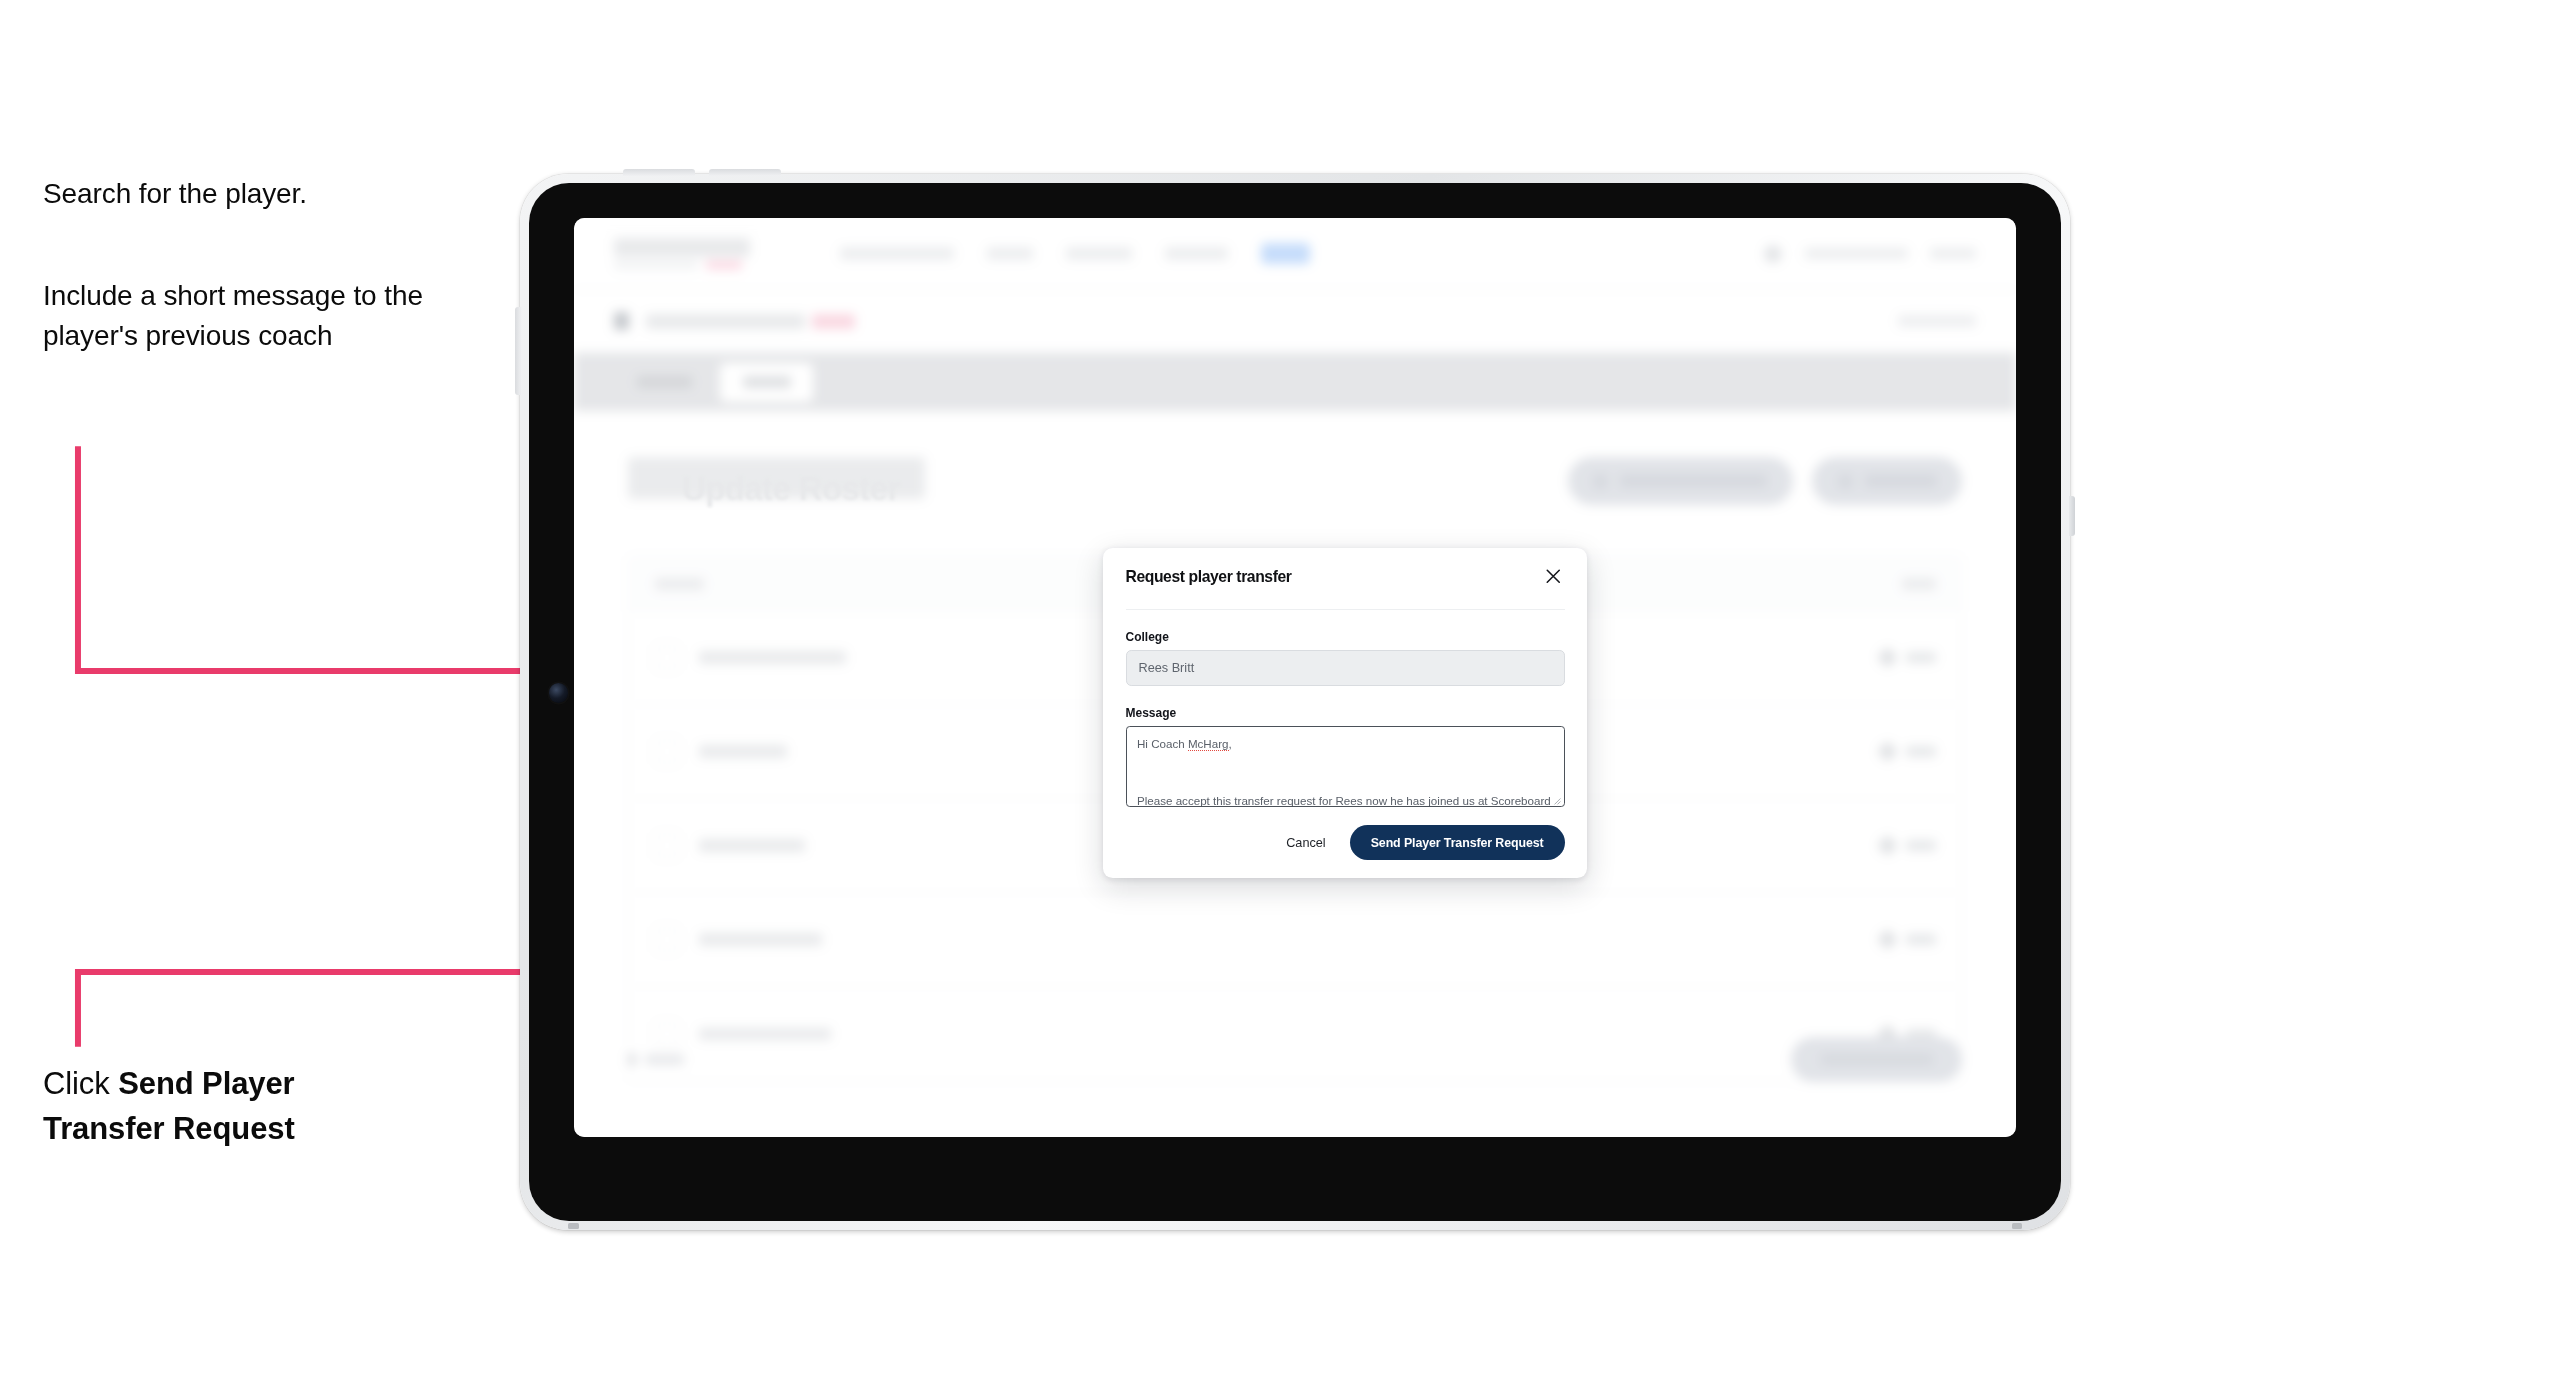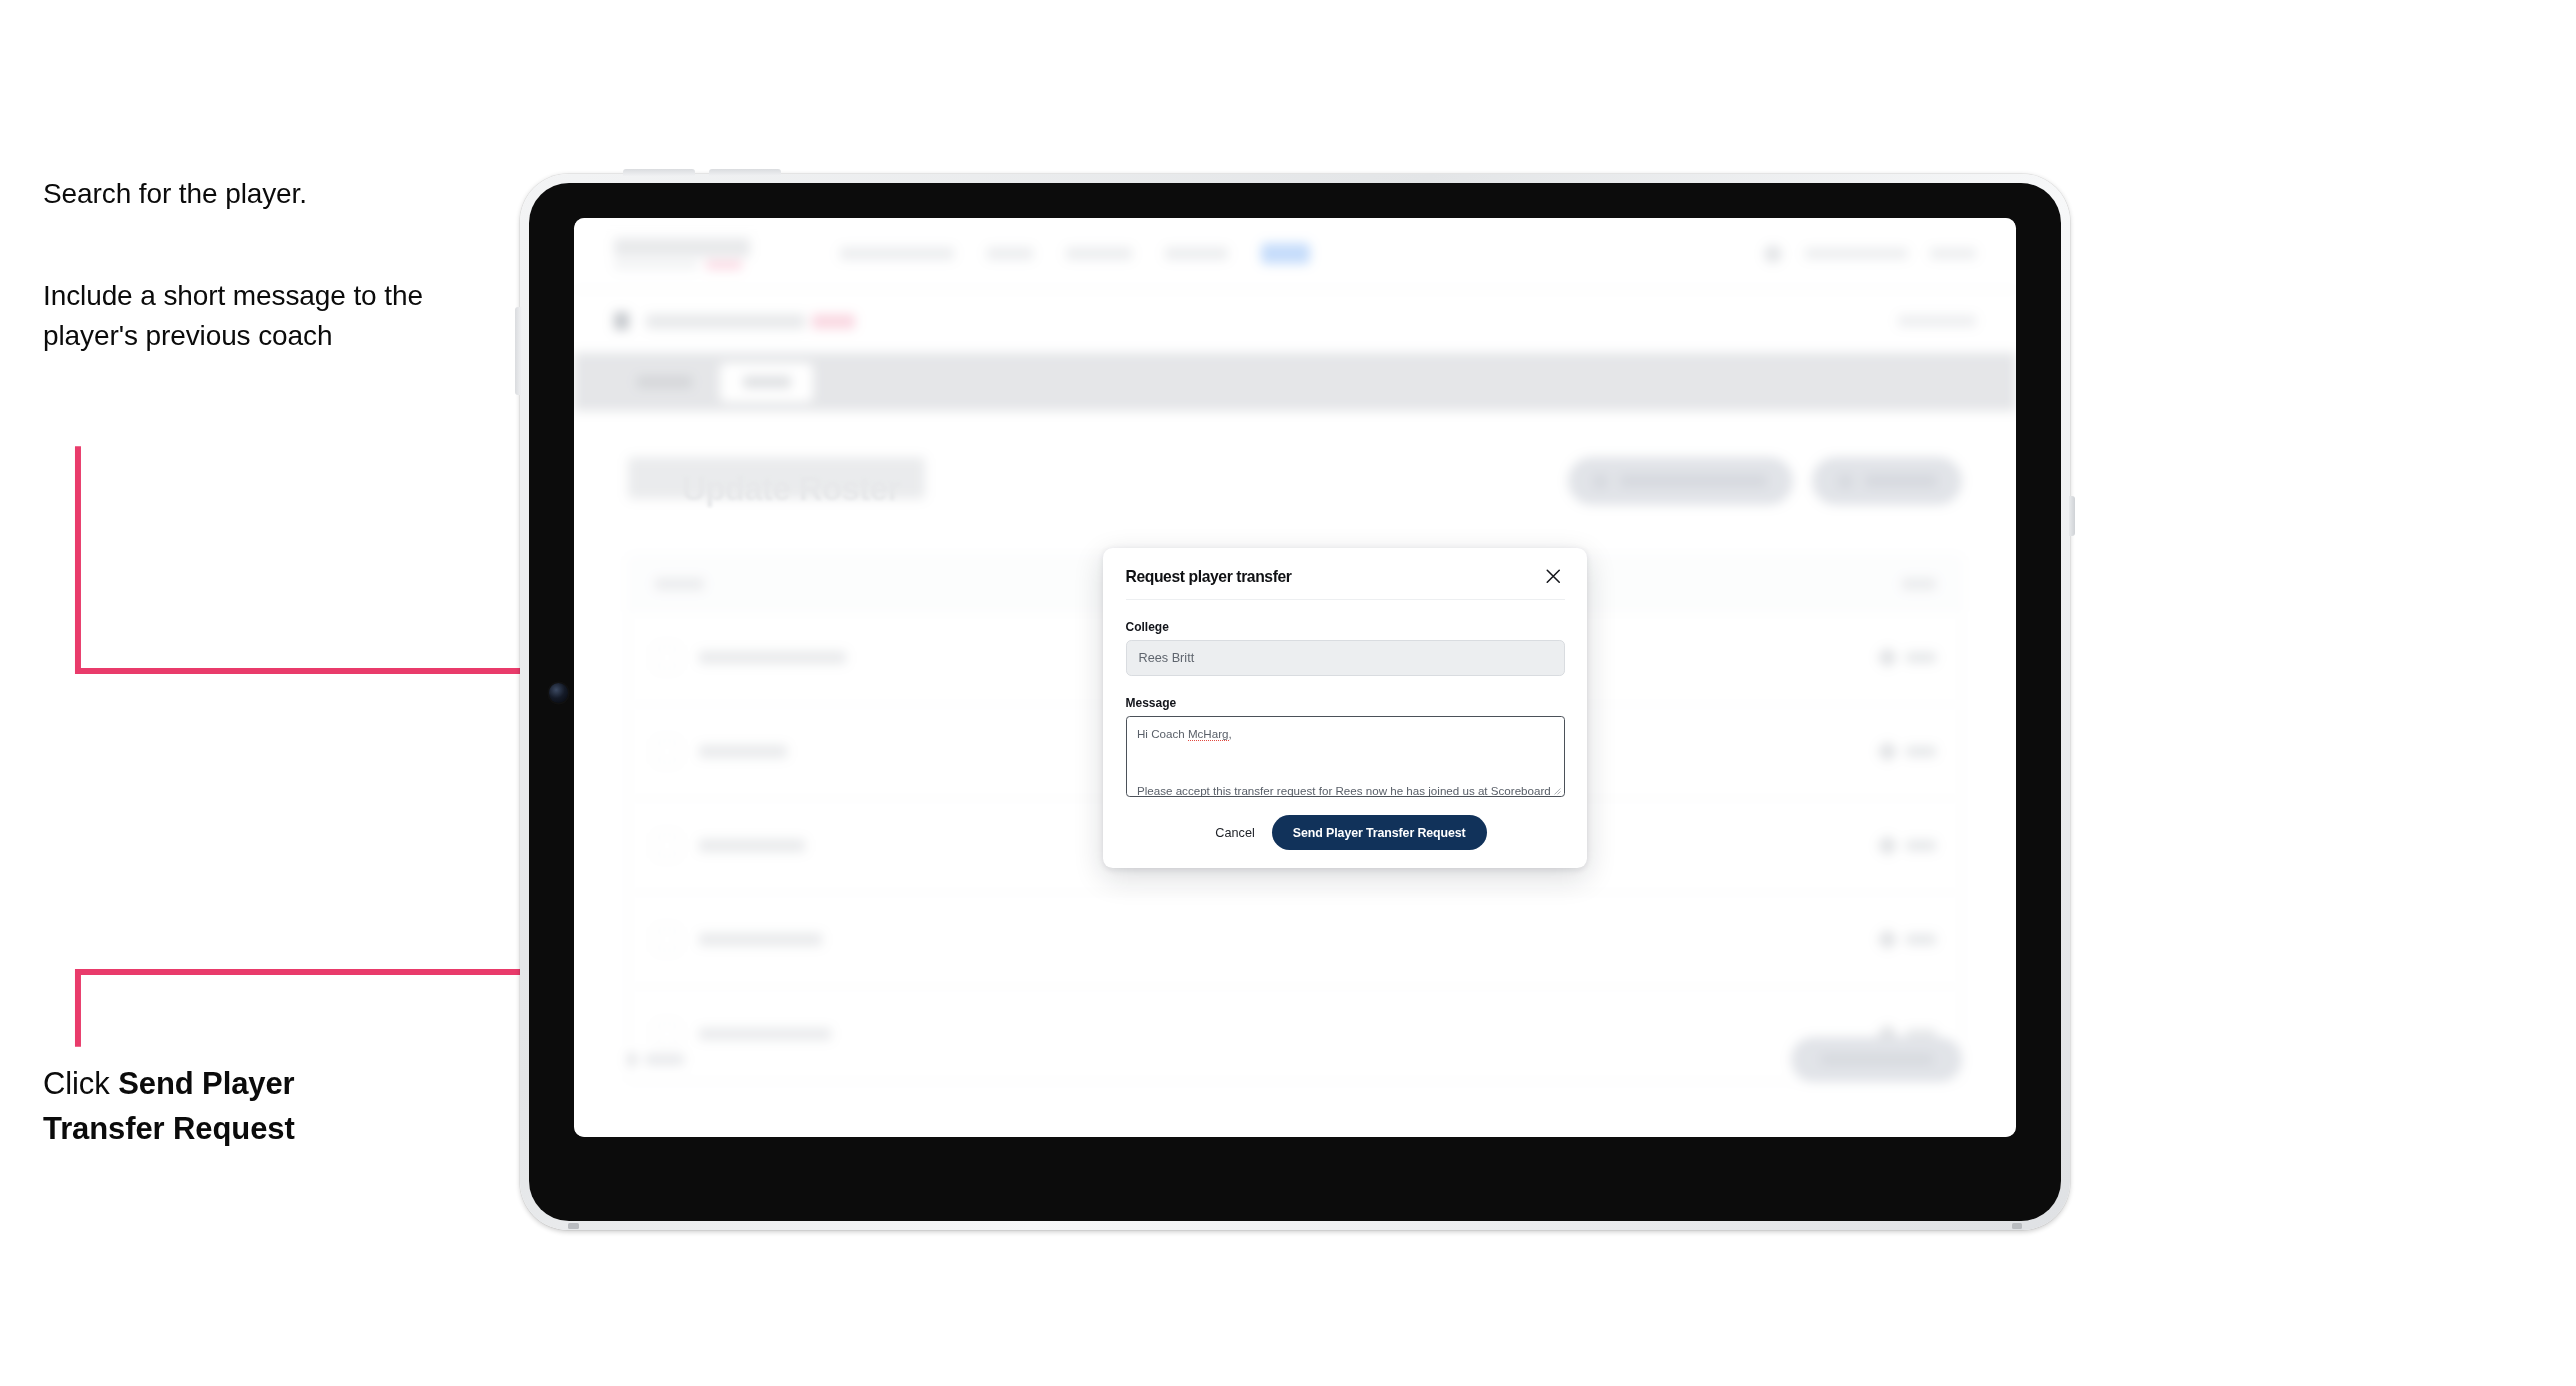--- a/index.html
+++ b/index.html
@@ -167,21 +167,21 @@
     left:529px;top:330px;
     width:484px;
     background:#ffffff;
     border-radius:9.7px;
     box-shadow:0 9px 30px rgba(16,24,40,.16), 0 1.5px 6px rgba(16,24,40,.10);
     padding:19.5px 22.5px 18px 22.5px;
     box-sizing:border-box;
   }
   .modal-head{
     display:flex;align-items:flex-start;justify-content:space-between;
-    padding-bottom:12px;border-bottom:0.7px solid #edeff1;
+    padding-bottom:22px;border-bottom:0.7px solid #edeff1;
   }
   .modal-title{
     font-size:15.7px;font-weight:700;color:#101114;letter-spacing:-0.4px;
     font-family:"Liberation Sans", sans-serif;
   }
   .modal-close{
     width:22.5px;height:22.5px;display:flex;align-items:center;justify-content:center;
     cursor:pointer;margin-top:-3px;
   }
   .modal-close svg{display:block;}
@@ -218,21 +218,21 @@
     position:relative;
     white-space:pre-wrap;
   }
   .spell{
     border-bottom:1.5px dotted #e2483f;
   }
   .resize-grip{
     position:absolute;right:2.2px;bottom:1.5px;width:8.2px;height:8.2px;
   }
   .modal-actions{
-    margin-top:18px;display:flex;align-items:center;justify-content:center;gap:5px;
+    margin-top:18px;display:flex;align-items:center;justify-content:flex-end;gap:12px;
   }
   .btn-cancel{
     background:transparent;border:none;
     font-size:12.7px;color:#1d2026;
     font-family:"Liberation Sans", sans-serif;
     padding:8.2px 12px;cursor:pointer;
   }
   .btn-send{
     background:#11325a;
     color:#fff;border:none;

